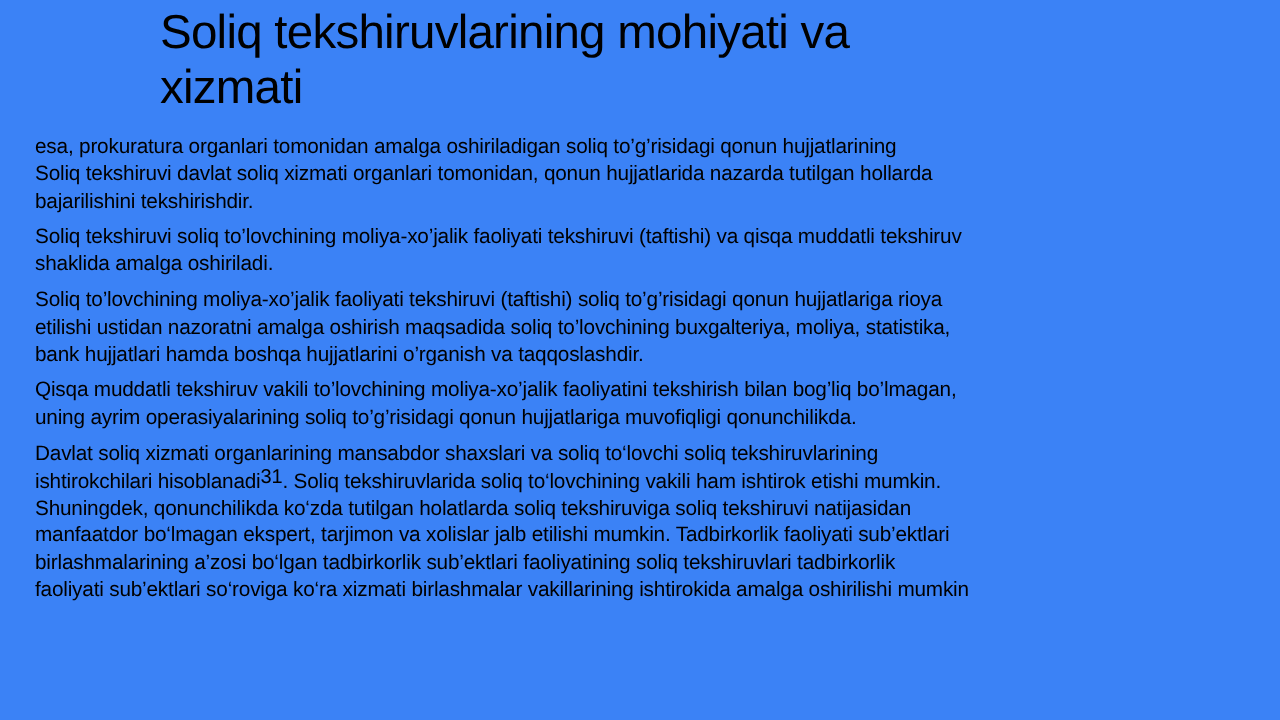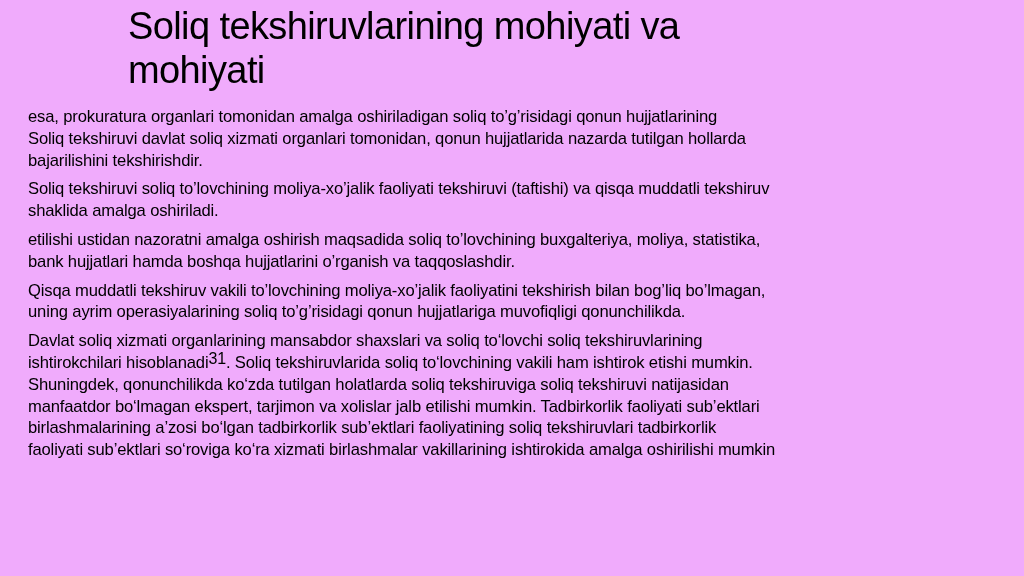--- a/index.html
+++ b/index.html
@@ -13,21 +13,21 @@
       overflow: hidden;
       position: relative;
       font-family: "Liberation Sans", "DejaVu Sans", sans-serif;
       color: #000000;
     }
     .slide {
       position: absolute;
       left: 0; top: 0;
       width: 1024px;
       height: 576px;
-      background: #f0abfc;
+      background: #3b82f6;
     }
     .title {
       position: absolute;
       left: 128px;
       top: 4px;
       width: 680px;
       margin: 0;
       font-size: 38px;
       line-height: 44px;
       font-weight: normal;
@@ -58,37 +58,38 @@
       line-height: 0;
     }
   </style>
 </head>
 <body>
 
 <div class="slide">
 
   <h1 class="title">
     <span class="line" style="display:block">Soliq tekshiruvlarining mohiyati va</span>
-    <span class="line" style="display:block">mohiyati</span>
+    <span class="line" style="display:block">xizmati</span>
   </h1>
 
   <div class="body">
 
     <p class="para">
       <span class="line">esa, prokuratura organlari tomonidan amalga oshiriladigan soliq to’g’risidagi qonun hujjatlarining</span>
       <span class="line">Soliq tekshiruvi davlat soliq xizmati organlari tomonidan, qonun hujjatlarida nazarda tutilgan hollarda</span>
       <span class="line">bajarilishini tekshirishdir.</span>
     </p>
 
     <p class="para">
       <span class="line">Soliq tekshiruvi soliq to’lovchining moliya-xo’jalik faoliyati tekshiruvi (taftishi) va qisqa muddatli tekshiruv</span>
       <span class="line">shaklida amalga oshiriladi.</span>
     </p>
 
     <p class="para">
+      <span class="line">Soliq to’lovchining moliya-xo’jalik faoliyati tekshiruvi (taftishi) soliq to’g’risidagi qonun hujjatlariga rioya</span>
       <span class="line">etilishi ustidan nazoratni amalga oshirish maqsadida soliq to’lovchining buxgalteriya, moliya, statistika,</span>
       <span class="line">bank hujjatlari hamda boshqa hujjatlarini o’rganish va taqqoslashdir.</span>
     </p>
 
     <p class="para">
       <span class="line">Qisqa muddatli tekshiruv vakili to’lovchining moliya-xo’jalik faoliyatini tekshirish bilan bog’liq bo’lmagan,</span>
       <span class="line">uning ayrim operasiyalarining soliq to’g’risidagi qonun hujjatlariga muvofiqligi qonunchilikda.</span>
     </p>
 
     <p class="para">

